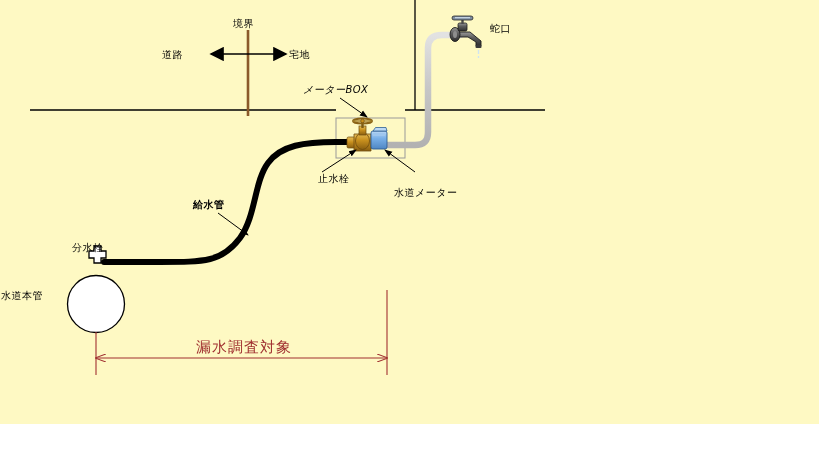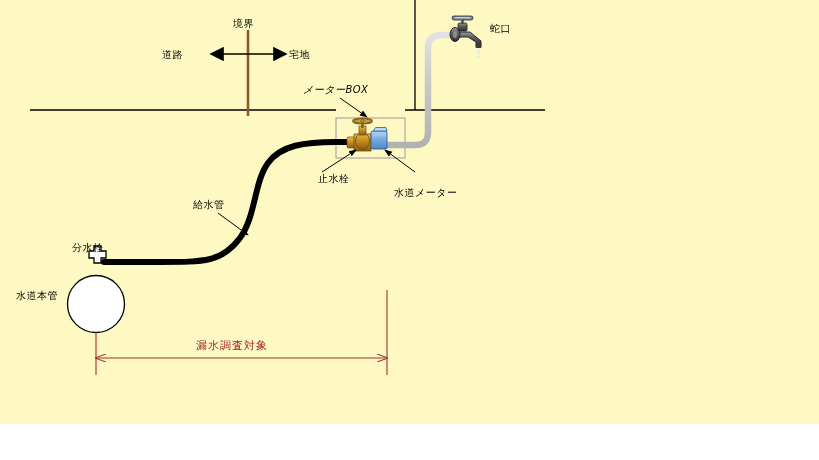--- a/index.html
+++ b/index.html
@@ -29,21 +29,21 @@
     position: absolute;
     font-family: "DejaVu Sans", "Liberation Sans", sans-serif;
     font-size: 10px;
     color: #000000;
     white-space: nowrap;
     line-height: 1;
     letter-spacing: 0.5px;
   }
   .lbl-red {
     color: #a03030;
-    font-size: 11px;
+    font-size: 15px;
     letter-spacing: 1px;
   }
 </style>
 </head>
 <body>
 
 <div id="stage">
 
   <svg viewBox="0 0 819 460">
     <defs>
@@ -167,21 +167,21 @@
   <div class="lbl" style="left:289px; top:50px;">宅地</div>
 
   <div class="lbl" style="left:303px; top:85px;font-style:italic;">メーターBOX</div>
 
   <div class="lbl" style="left:318px; top:174px;">止水栓</div>
 
   <div class="lbl" style="left:394px; top:188px;">水道メーター</div>
 
   <div class="lbl" style="left:490px; top:24px;">蛇口</div>
 
-  <div class="lbl" style="left:193px; top:200px;">給水管</div>
+  <div class="lbl" style="left:193px; top:200px;font-weight:bold;">給水管</div>
 
   <div class="lbl" style="left:72px; top:243px;">分水栓</div>
 
-  <div class="lbl" style="left:16px; top:291px;">水道本管</div>
+  <div class="lbl" style="left:1px; top:291px;">水道本管</div>
 
   <div class="lbl lbl-red" style="left:196px; top:340px;">漏水調査対象</div>
 
 </div>
 
 </body></html>

